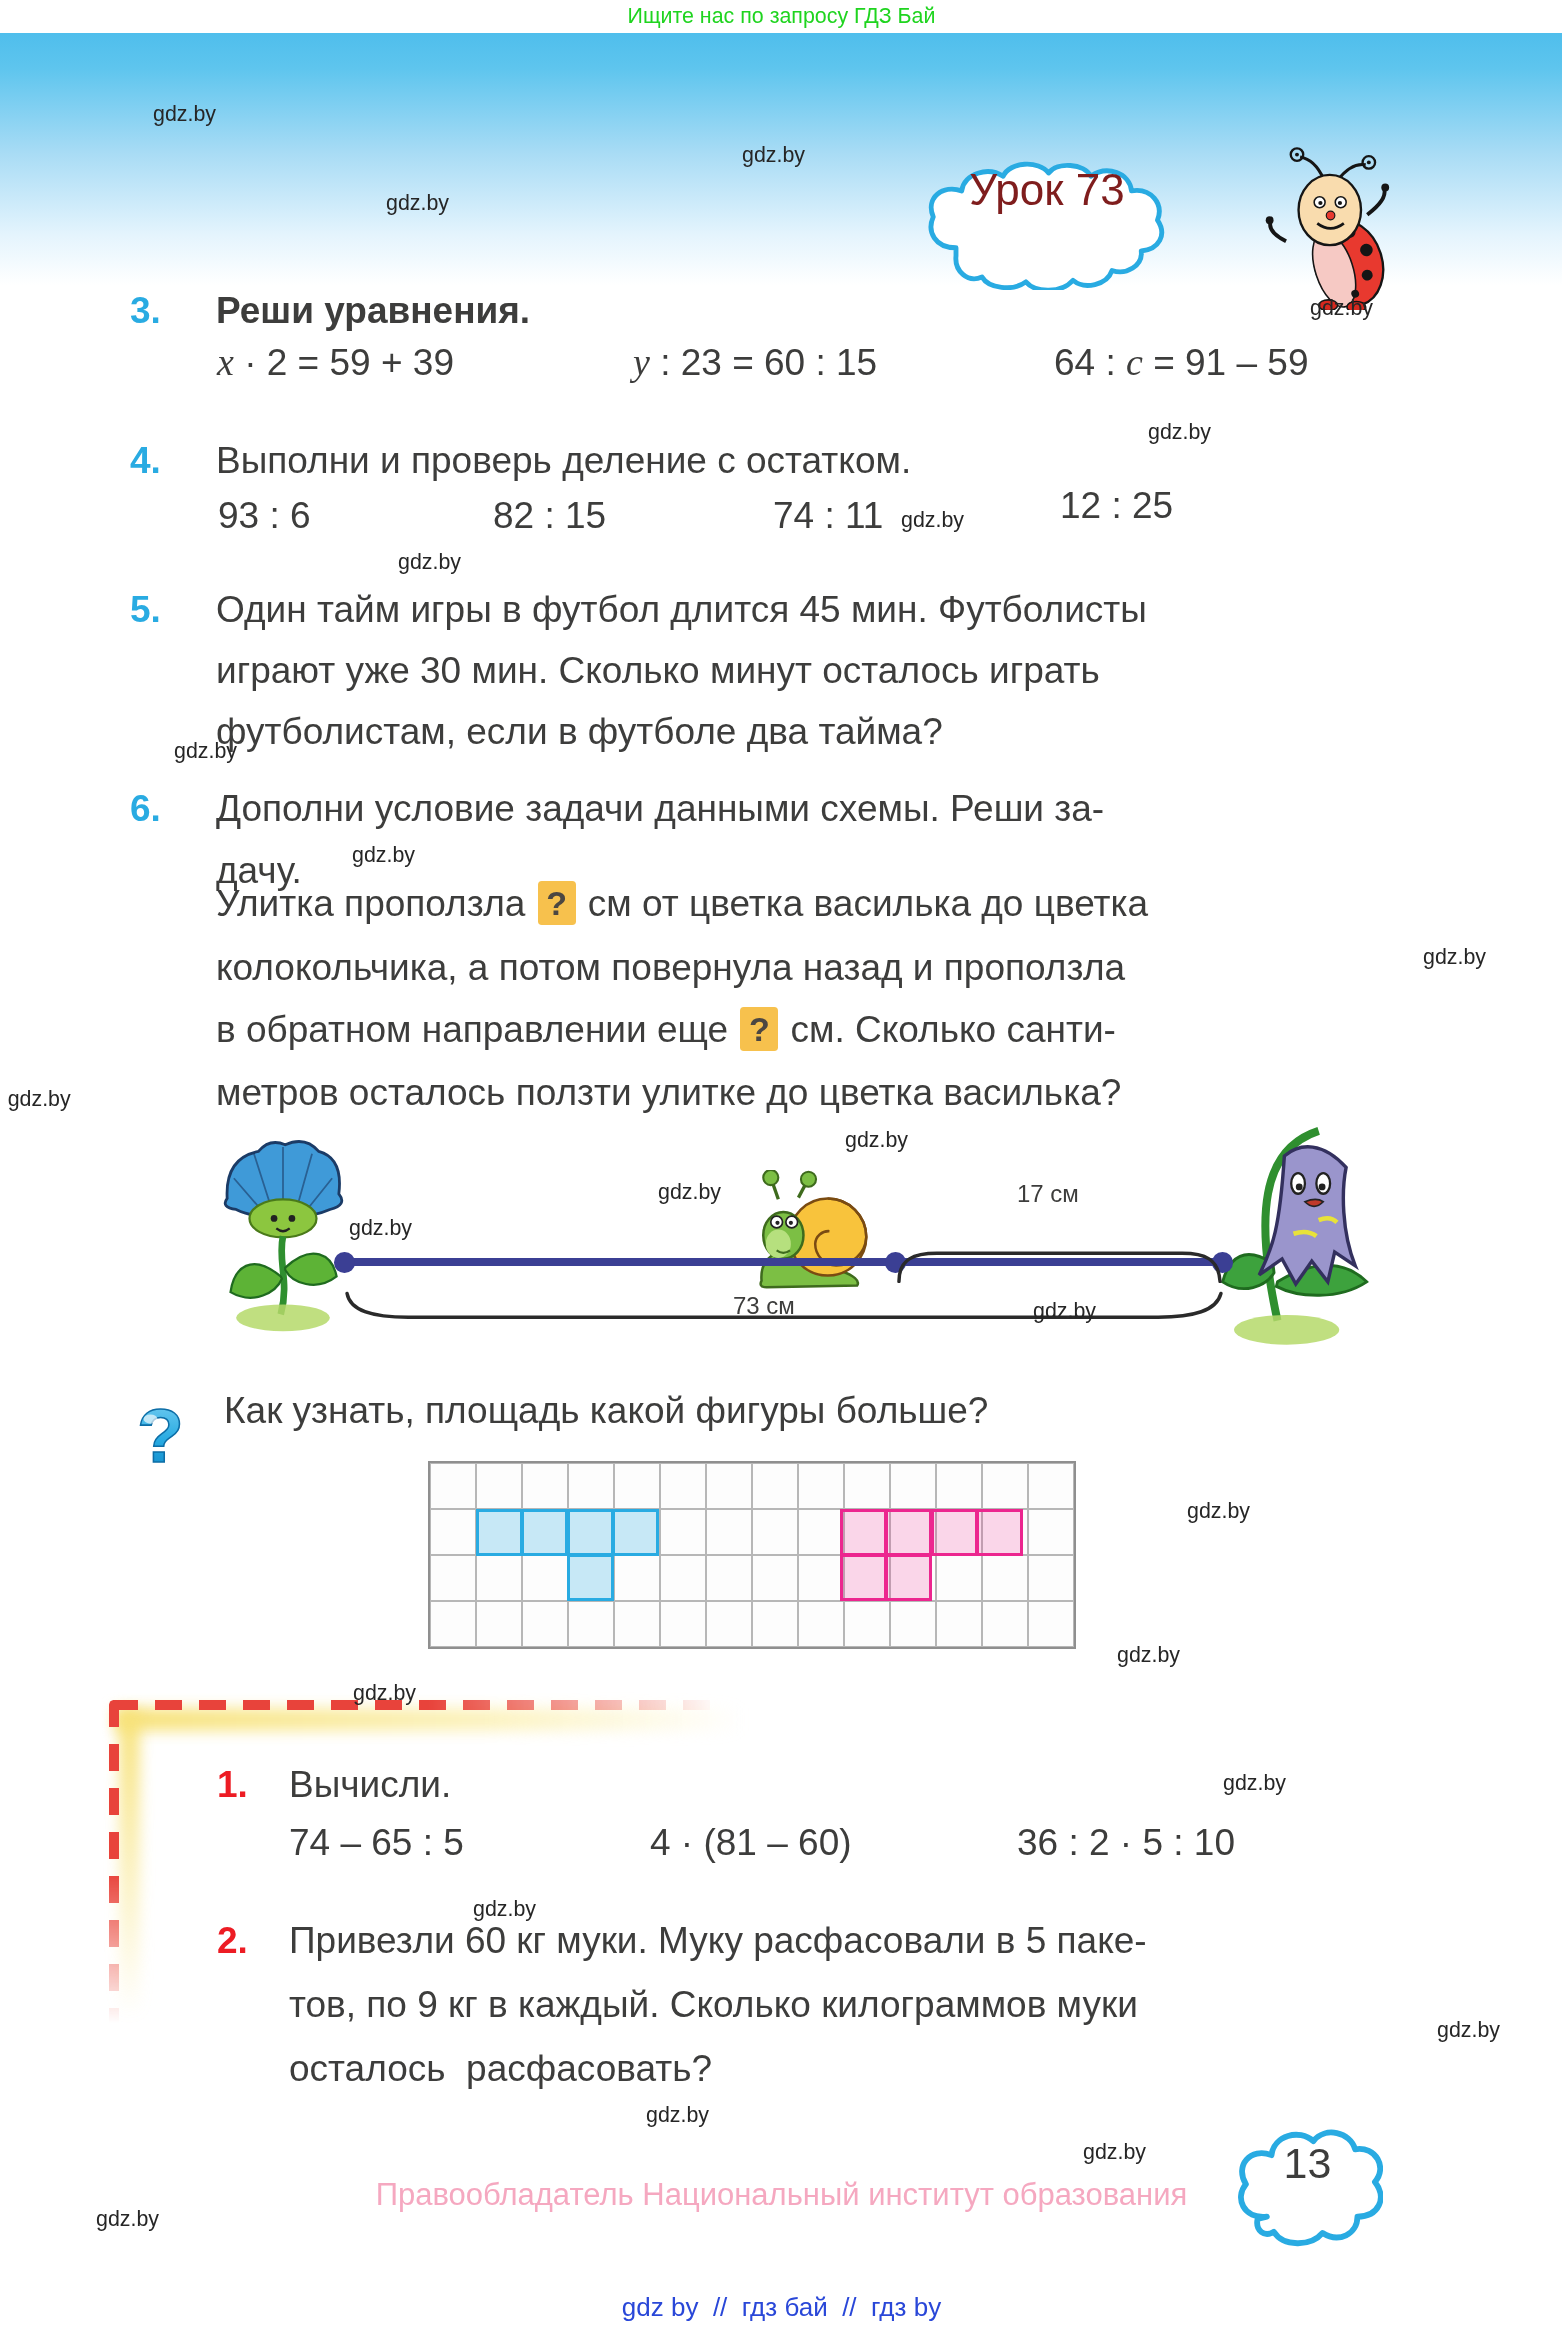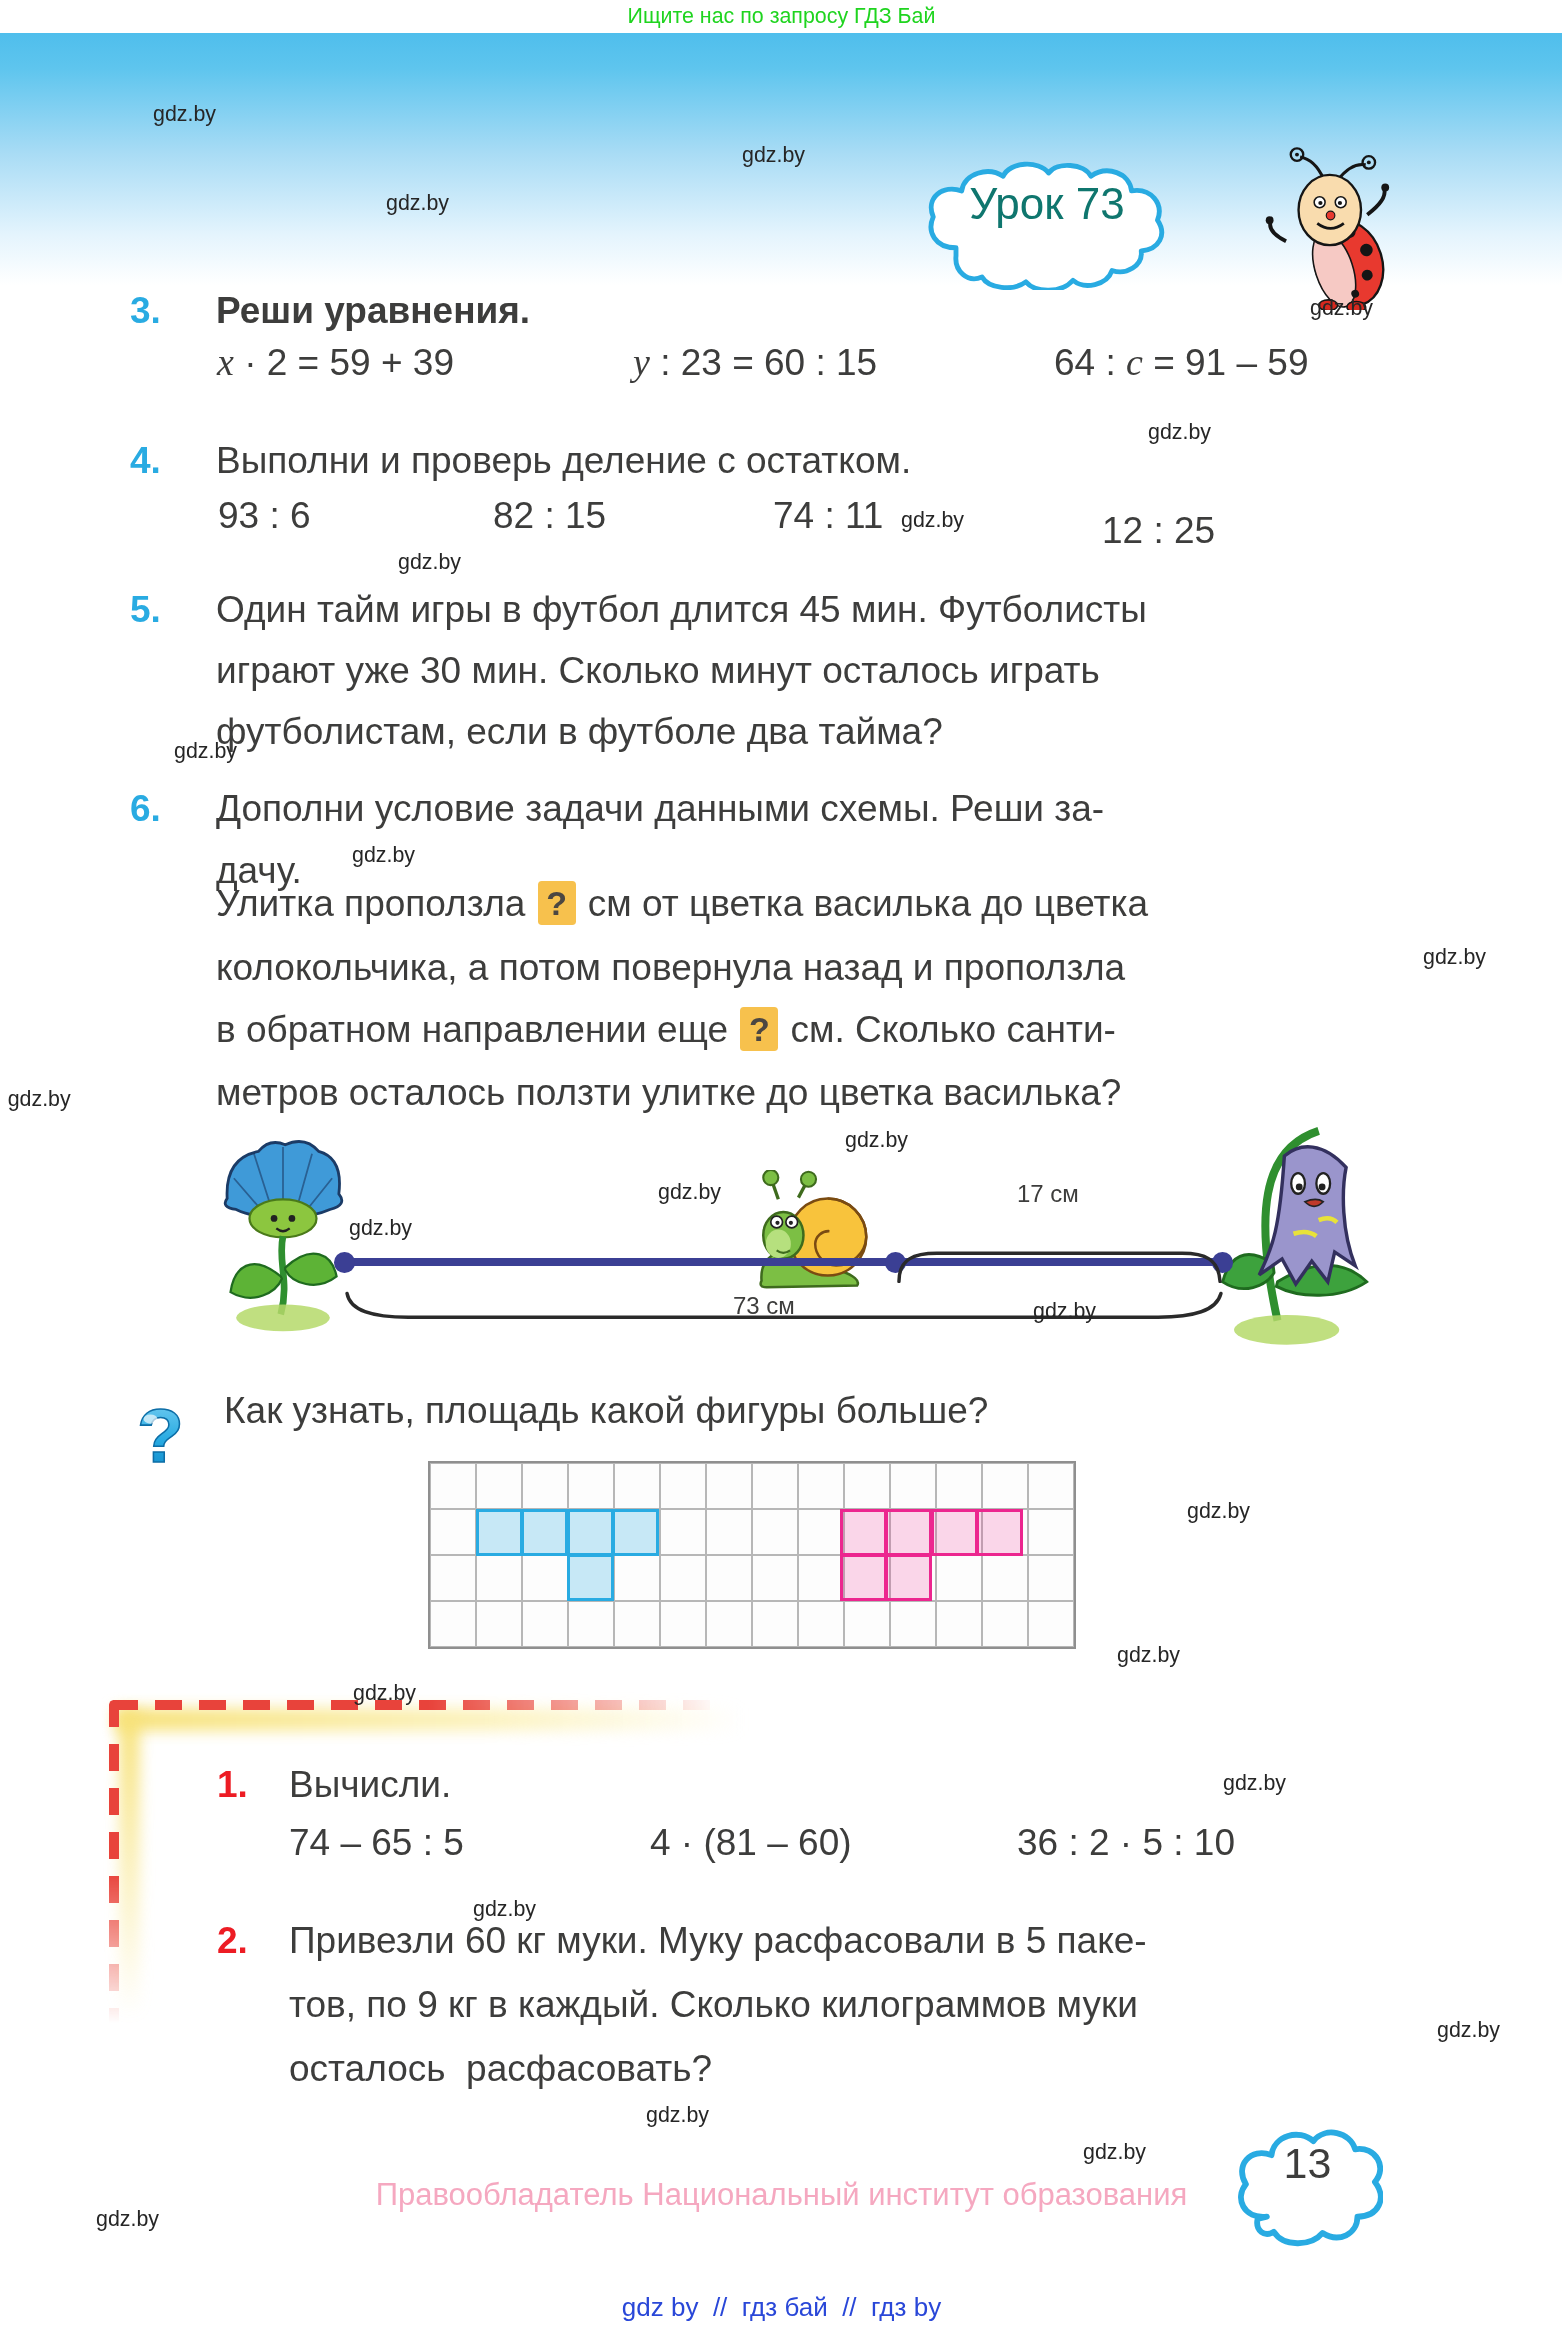--- a/index.html
+++ b/index.html
@@ -6,21 +6,21 @@
   #page{position:relative;width:1563px;height:2330px;background:#ffffff;overflow:hidden;
         font-family:"Liberation Sans",sans-serif;color:#3d3d3c;}
   .abs{position:absolute;white-space:pre;line-height:1;}
   
   .banner{top:6.1px;left:0;width:100%;text-align:center;font-size:21.4px;color:#1fd41f;font-weight:400;}
   
   .sky{top:33px;left:0;width:100%;height:252px;
        background:linear-gradient(180deg,#4fbeec 0%,#5ec5ee 14%,#a9dcf5 48%,#e4f4fd 80%,#ffffff 100%);}
   
   .lesson-cloud{top:136px;left:848px;width:398px;height:130px;}
-  .lesson-label{top:182px;left:848px;width:398px;text-align:center;font-size:44px;color:#0f766e;font-weight:400;}
+  .lesson-label{top:168px;left:848px;width:398px;text-align:center;font-size:44px;color:#7f1d1d;font-weight:400;}
   
   .wm{position:absolute;font-size:21.4px;color:#262626;white-space:pre;line-height:1;}
   
   .pnum{font-size:37px;font-weight:bold;color:#29abe2;}
   .pnum.red{color:#ed1c24;}
   .ptext{font-size:37px;color:#3d3d3c;}
   .eq{font-size:37px;color:#3d3d3c;}
   .eq i{font-family:"Liberation Serif",serif;font-style:italic;font-size:38px;}
   .snline{display:flex;align-items:center;}
   .qbox{display:inline-flex;align-items:center;justify-content:center;width:38px;height:44px;
@@ -113,21 +113,21 @@
   <div class="abs ptext" style="top:292px;left:216px;font-weight:bold;">Реши уравнения.</div>
   <div class="abs eq" style="top:343px;left:217px;"><span></span><i>x</i><span> · 2 = 59 + 39</span></div>
   <div class="abs eq" style="top:343px;left:633px;"><span></span><i>y</i><span> : 23 = 60 : 15</span></div>
   <div class="abs eq" style="top:343px;left:1054px;"><span>64 : </span><i>c</i><span> = 91 – 59</span></div>
 
   <div class="abs pnum" style="top:442px;left:130px;">4.</div>
   <div class="abs ptext" style="top:442px;left:216px;">Выполни и проверь деление с остатком.</div>
   <div class="abs eq" style="top:497px;left:218px;">93 : 6</div>
   <div class="abs eq" style="top:497px;left:493px;">82 : 15</div>
   <div class="abs eq" style="top:497px;left:773px;">74 : 11</div>
-  <div class="abs eq" style="top:512px;left:1060px;margin-left:42px;">12 : 25</div>
+  <div class="abs eq" style="top:487px;left:1060px;">12 : 25</div>
 
   <div class="abs pnum" style="top:591px;left:130px;">5.</div>
   <div class="abs ptext" style="top:591px;left:216px;">Один тайм игры в футбол длится 45 мин. Футболисты</div>
   <div class="abs ptext" style="top:652px;left:216px;">играют уже 30 мин. Сколько минут осталось играть</div>
   <div class="abs ptext" style="top:713px;left:216px;">футболистам, если в футболе два тайма?</div>
 
   <div class="abs pnum" style="top:790px;left:130px;">6.</div>
   <div class="abs ptext" style="top:790px;left:216px;">Дополни условие задачи данными схемы. Реши за-</div>
   <div class="abs ptext" style="top:852px;left:216px;">дачу.</div>
 

